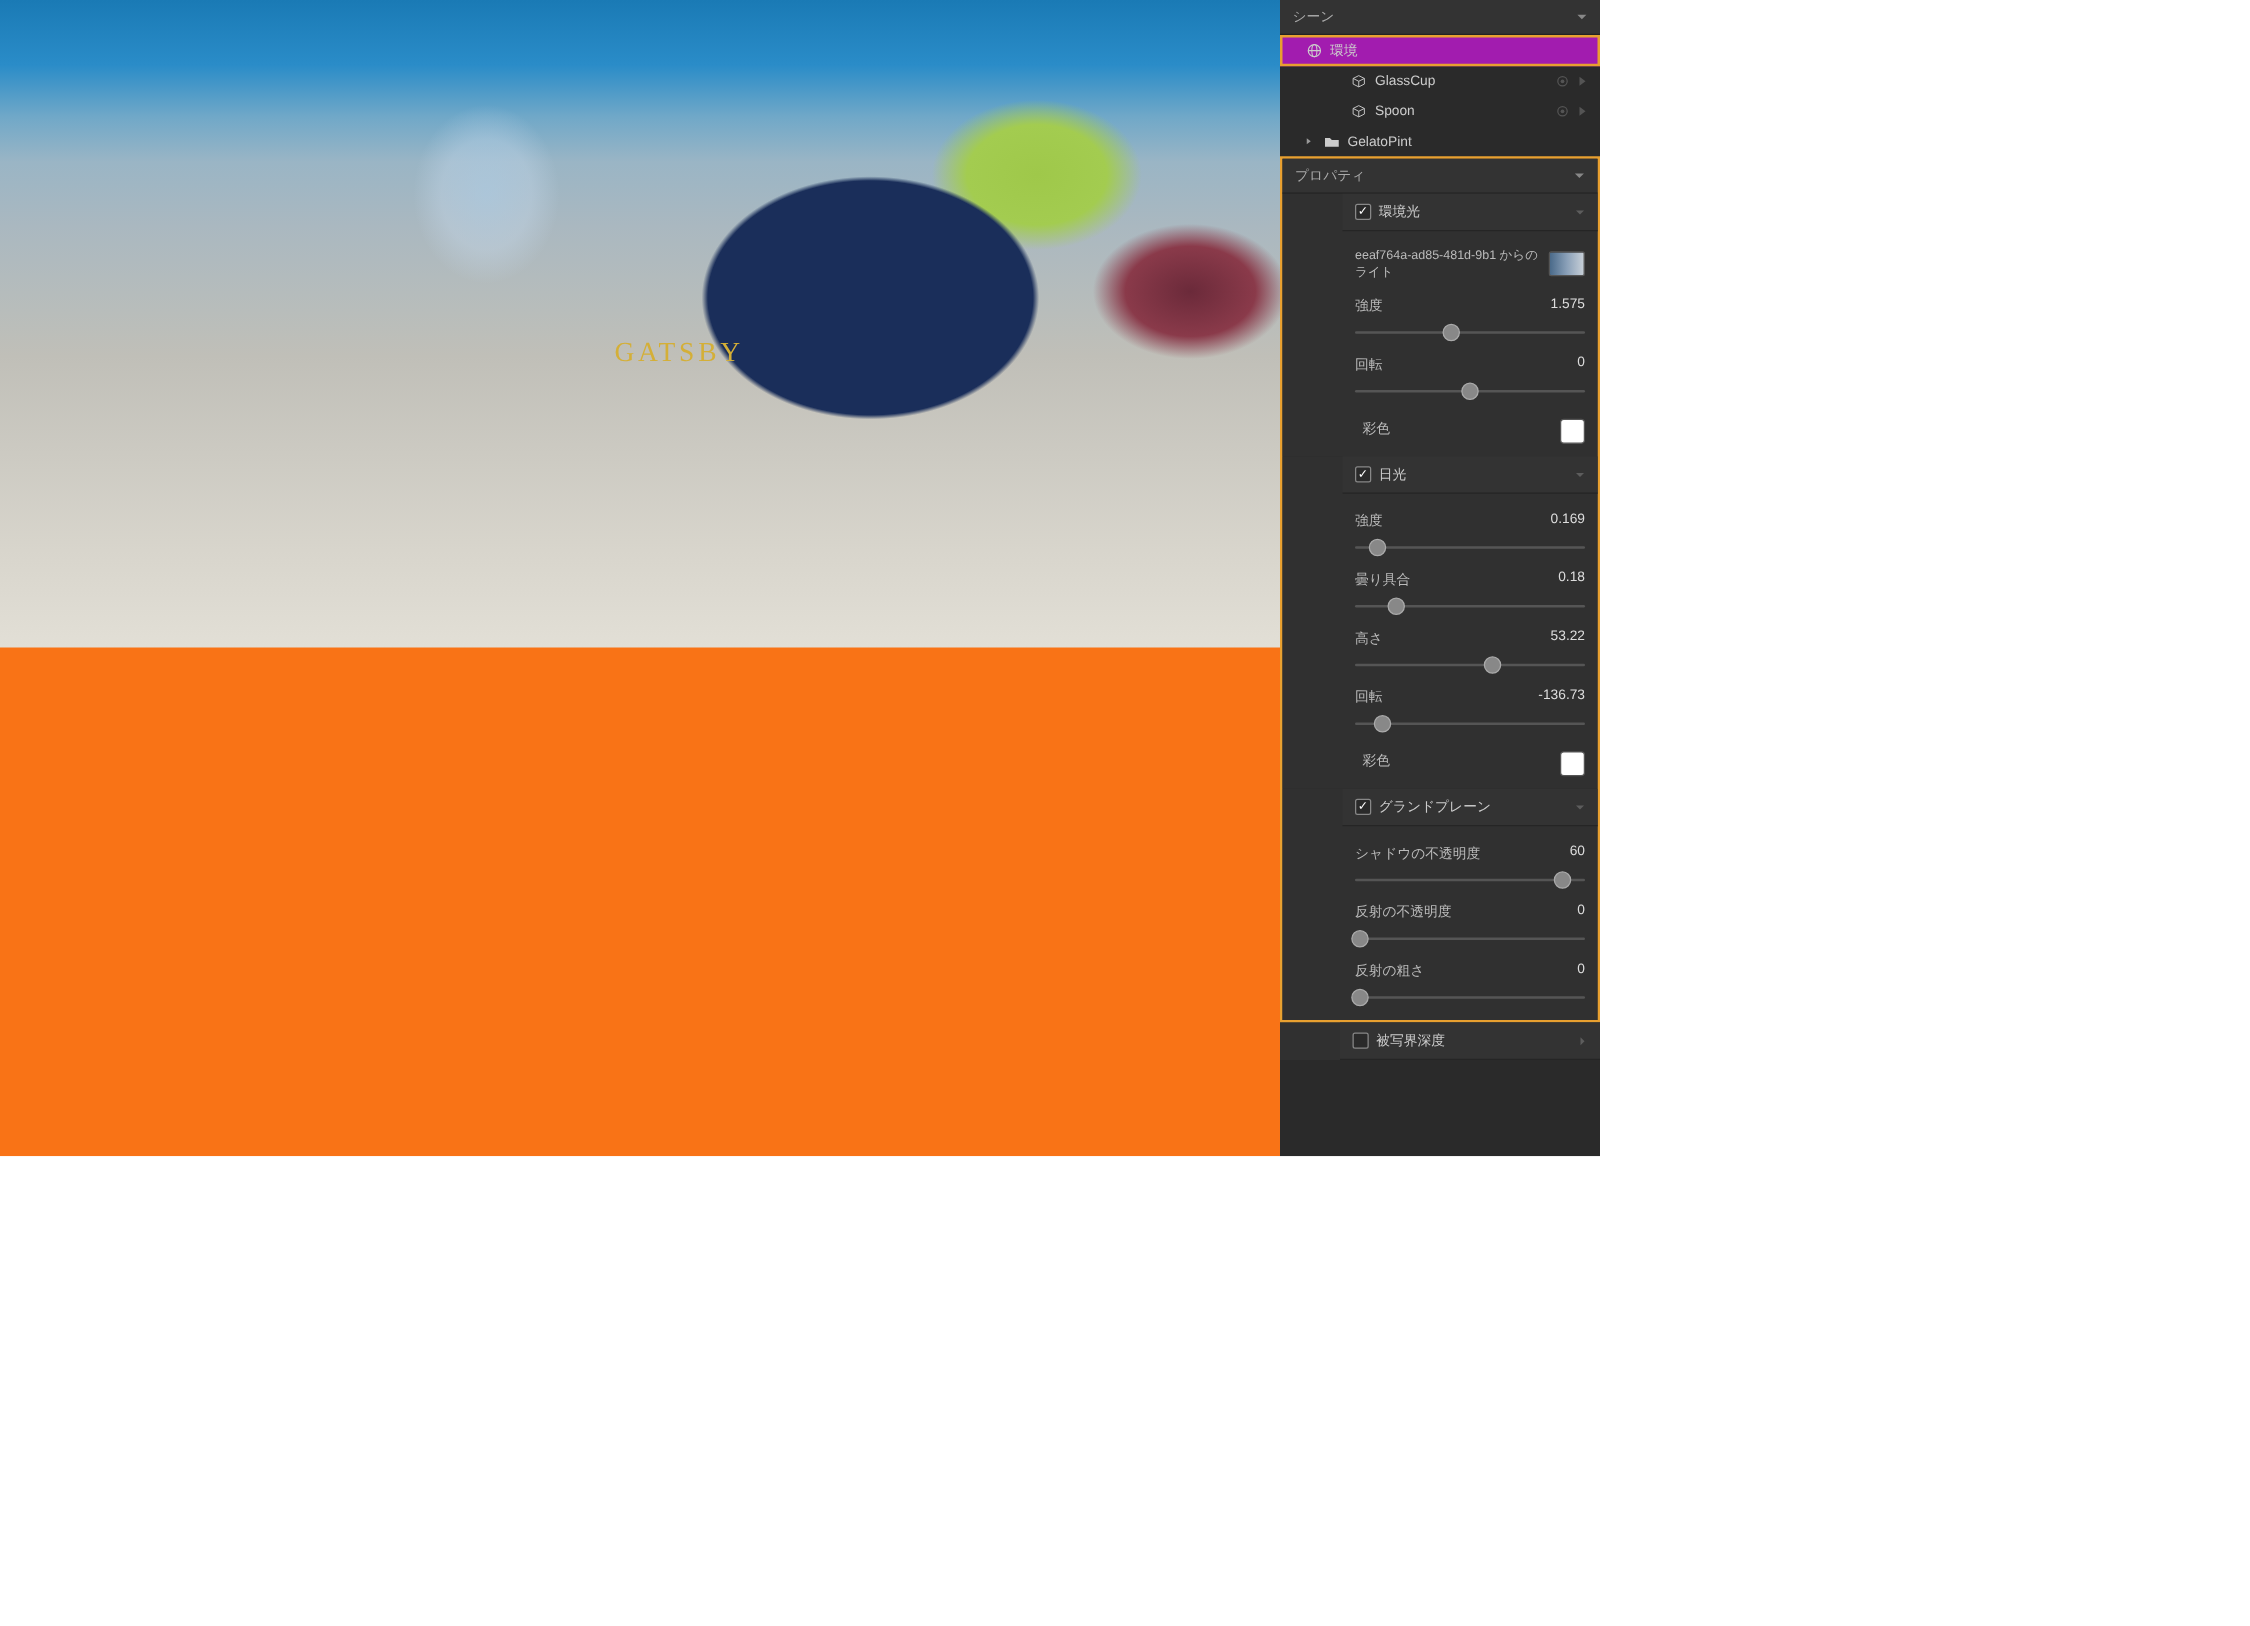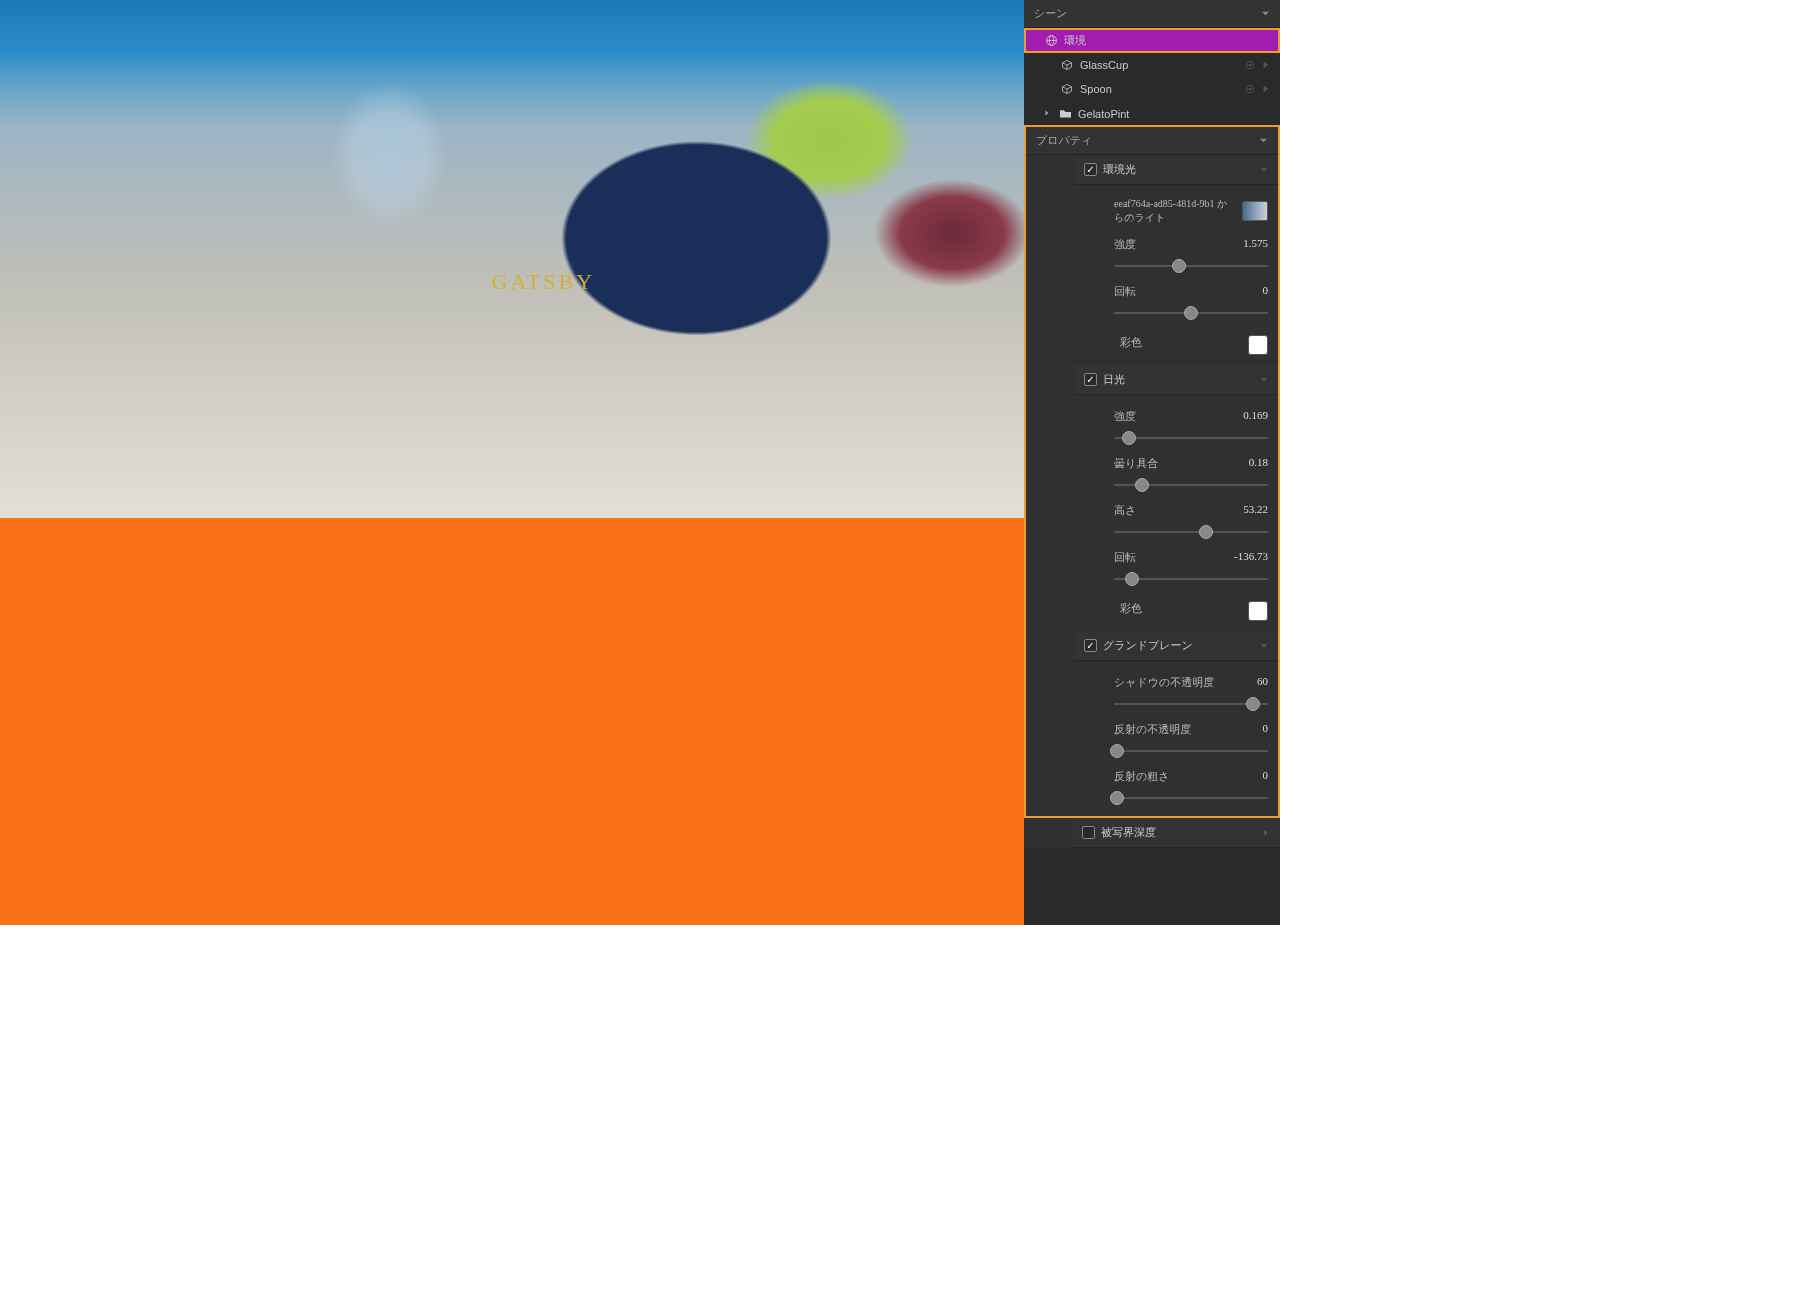--- a/index.html
+++ b/index.html
@@ -64,38 +64,37 @@
     padding: 5px 8px 5px 20px;
     cursor: pointer;
     gap: 6px;
     position: relative;
   }
   .tree-item.selected {
     background: #a21caf;
     outline: 2px solid #e8a030;
     outline-offset: -2px;
   }
-  .tree-item.child { padding-left: 36px; }
+  .tree-item.child { padding-left: 56px; }
   .tree-item .icon {
     width: 14px; height: 14px;
     display: inline-flex;
     align-items: center;
     justify-content: center;
   }
   .tree-right {
     margin-left: auto;
     display: flex;
     gap: 4px;
     opacity: 0.45;
   }
   .tree-right svg { width: 12px; height: 12px; }
   .highlight-box {
     border: 2px solid #e8a030;
     margin: 0;
-    font-family: Liberation Serif, serif;
   }
   .prop-section {
     background: #303030;
     padding-left: 48px;
   }
   .prop-heading {
     padding: 7px 10px;
     display: flex;
     align-items: center;
     gap: 6px;
@@ -115,21 +114,21 @@
   .prop-heading .cb.checked::after {
     content: "✓";
     color: #fff;
     font-size: 10px;
     line-height: 1;
   }
   .prop-heading .tri {
     margin-left: auto;
     opacity: 0.5;
   }
-  .prop-body { padding: 4px 10px 10px; margin-left: 30px; }
+  .prop-body { padding: 4px 10px 10px; }
   .prop-row {
     display: flex;
     align-items: flex-start;
     justify-content: space-between;
     margin-top: 10px;
   }
   .prop-row .label { color: #bbb; }
   .prop-row .value { color: #ddd; font-variant-numeric: tabular-nums; }
   .slider {
     margin-top: 6px;

